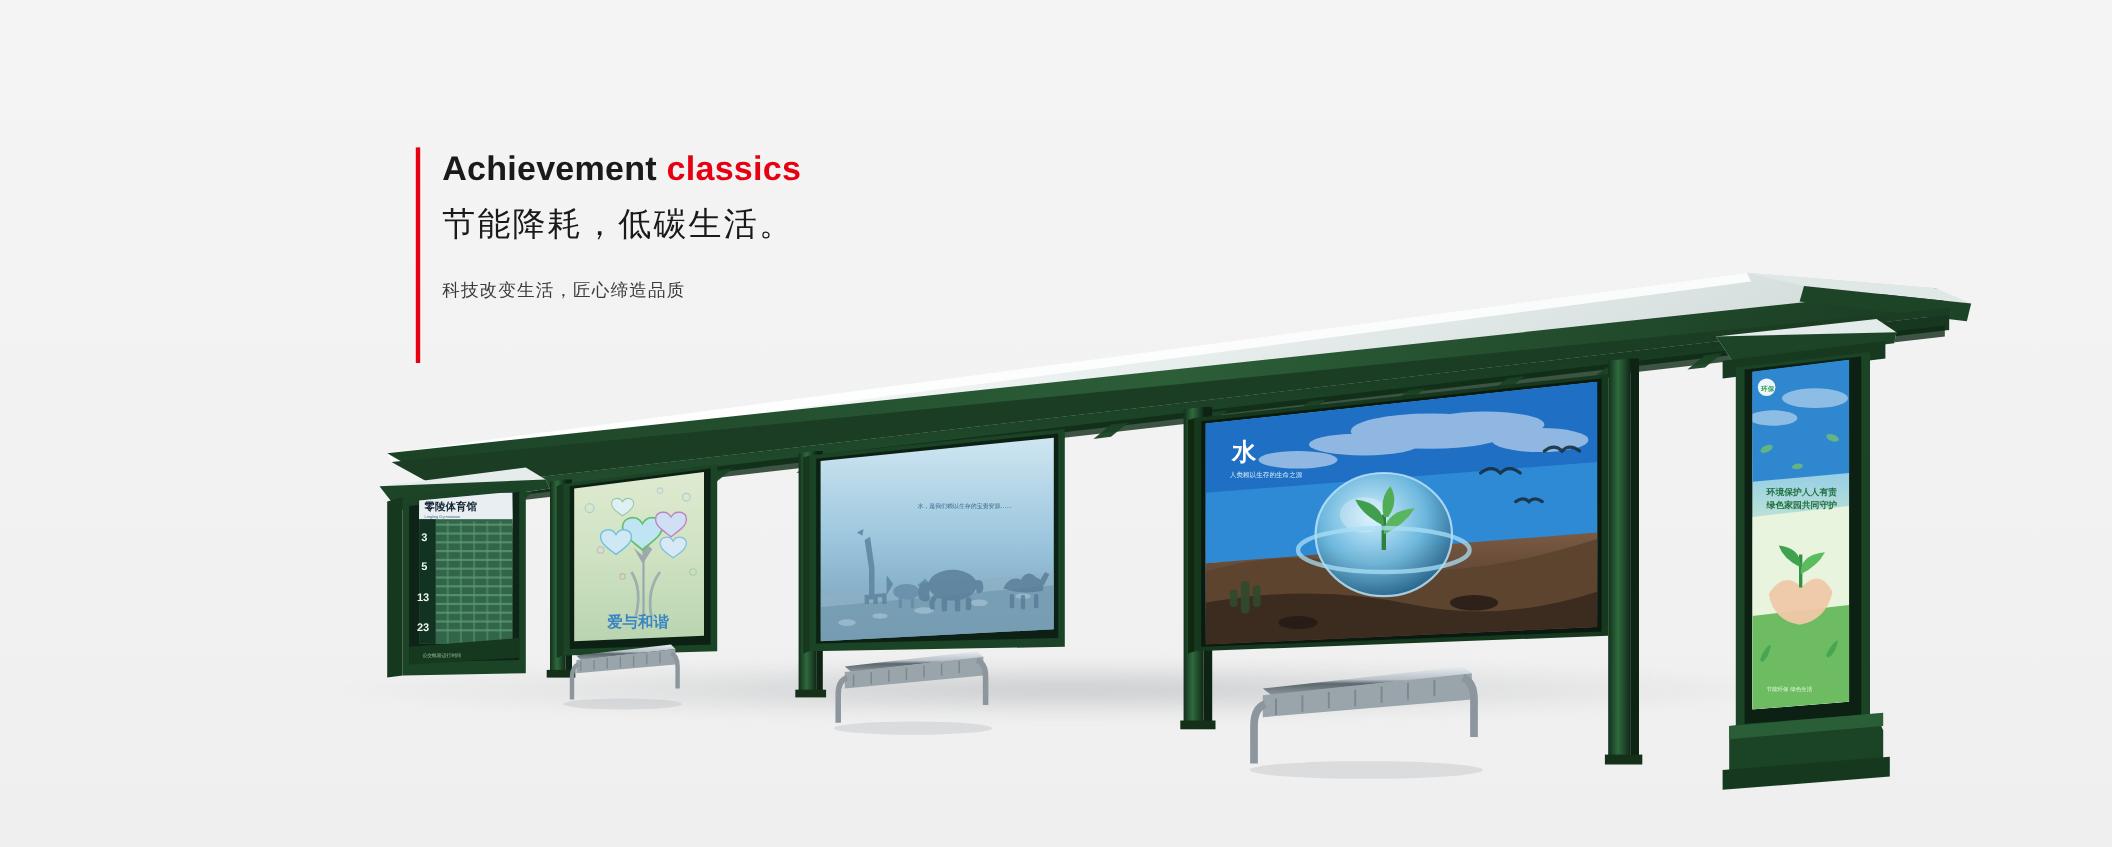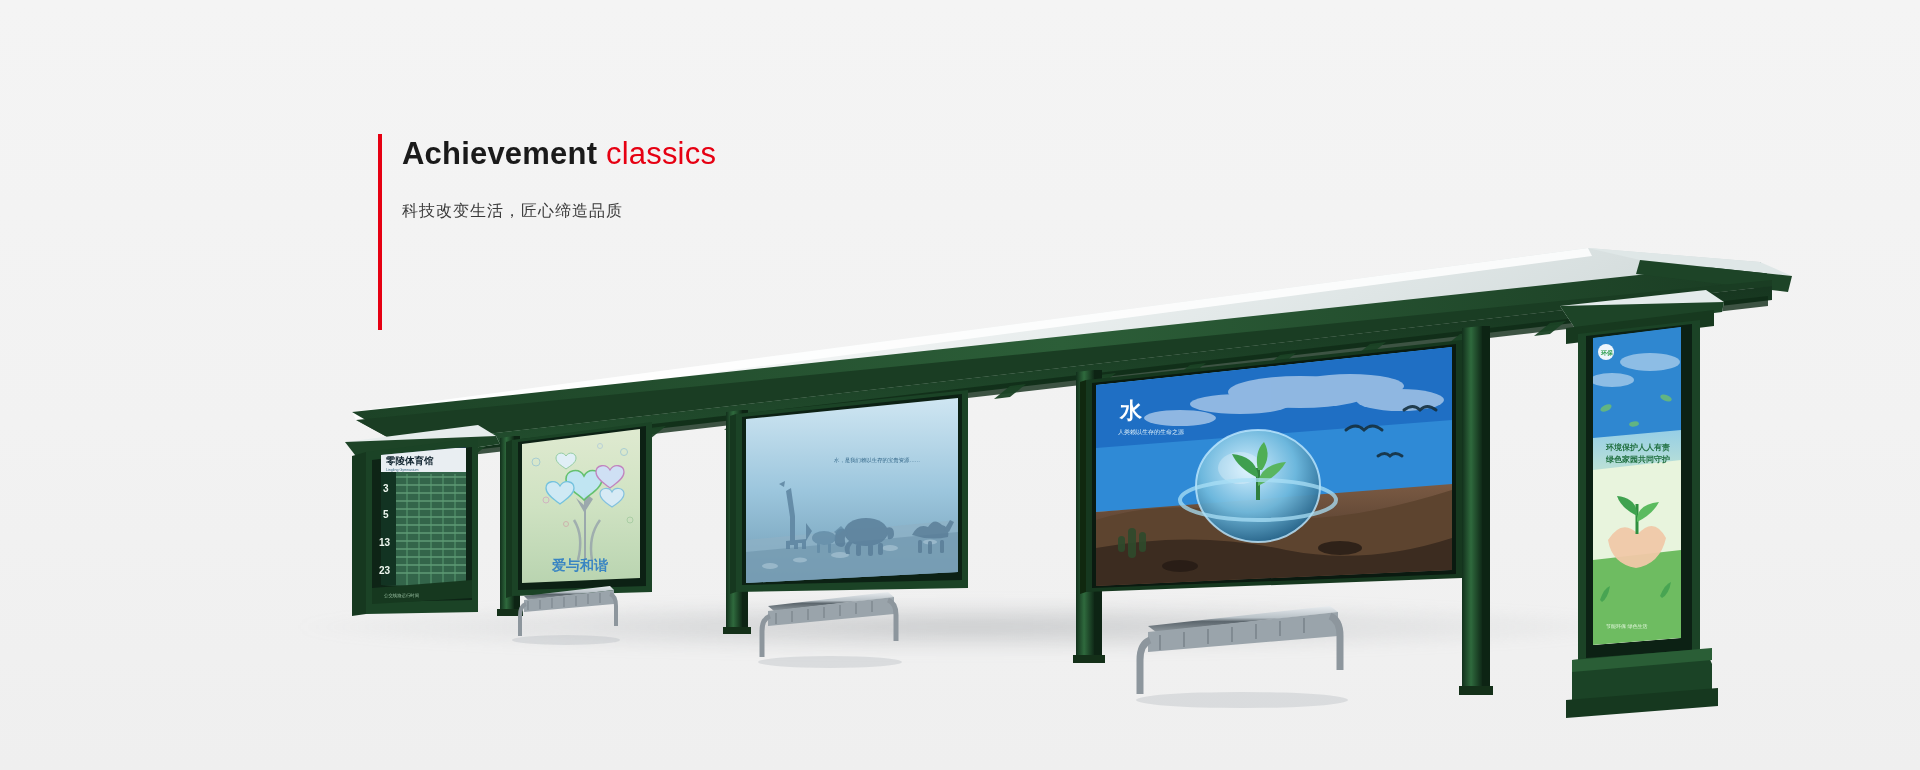--- a/index.html
+++ b/index.html
@@ -11,21 +11,21 @@
   .stage{
     position:relative;width:1920px;height:770px;
     background:linear-gradient(180deg,#f4f4f4 0%,#f2f2f2 55%,#efefef 100%);
   }
 
   
   .headline{position:absolute;left:378px;top:134px;}
   .rule{position:absolute;left:0;top:0;width:4px;height:196px;background:#e60012;}
   .htext{position:absolute;left:24px;top:0;white-space:nowrap;}
   .line1{font-size:31px;font-weight:bold;color:#1a1a1a;letter-spacing:.2px;line-height:40px;}
-  .line1 .red{color:#e60012;font-weight:normal;}
+  .line1 .red{color:#e60012;font-weight:bold;}
   .line2{font-size:29px;color:#2b2b2b;line-height:40px;letter-spacing:.4px;margin-top:2px;}
   .line3{font-size:30px;color:#1a1a1a;line-height:46px;letter-spacing:2px;margin-top:8px;}
   .line4{font-size:16px;color:#3a3a3a;line-height:26px;letter-spacing:1px;margin-top:24px;}
 
   
   .shelter{position:absolute;left:0;top:0;width:1920px;height:770px;}
   .shelter svg{display:block;}
 
   .ground-shadow{
     position:absolute;left:300px;top:600px;width:1340px;height:54px;
@@ -35,20 +35,21 @@
 </style>
 </head>
 <body>
 
 <div class="stage">
 
   <div class="headline">
     <div class="rule"></div>
     <div class="htext">
       <div class="line1"><span>Achievement </span><span class="red">classics</span></div>
+      <div class="line3">节能降耗，低碳生活。</div>
       <div class="line4">科技改变生活，匠心缔造品质</div>
     </div>
   </div>
 
   <div class="ground-shadow"></div>
 
   <div class="shelter">
   <svg width="1920" height="770" viewBox="0 0 1920 770" xmlns="http://www.w3.org/2000/svg">
     <defs>
       <linearGradient id="roofTop" x1="0" y1="0" x2="1" y2="0.25">

